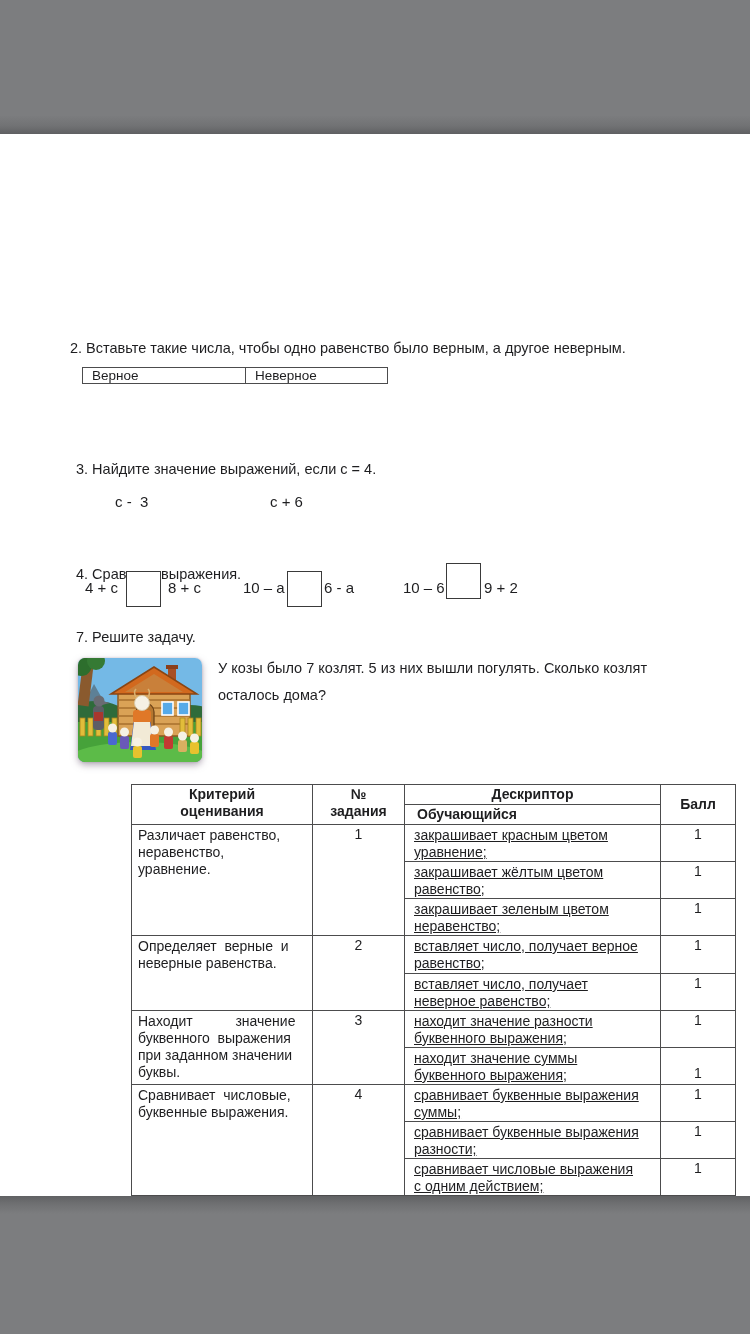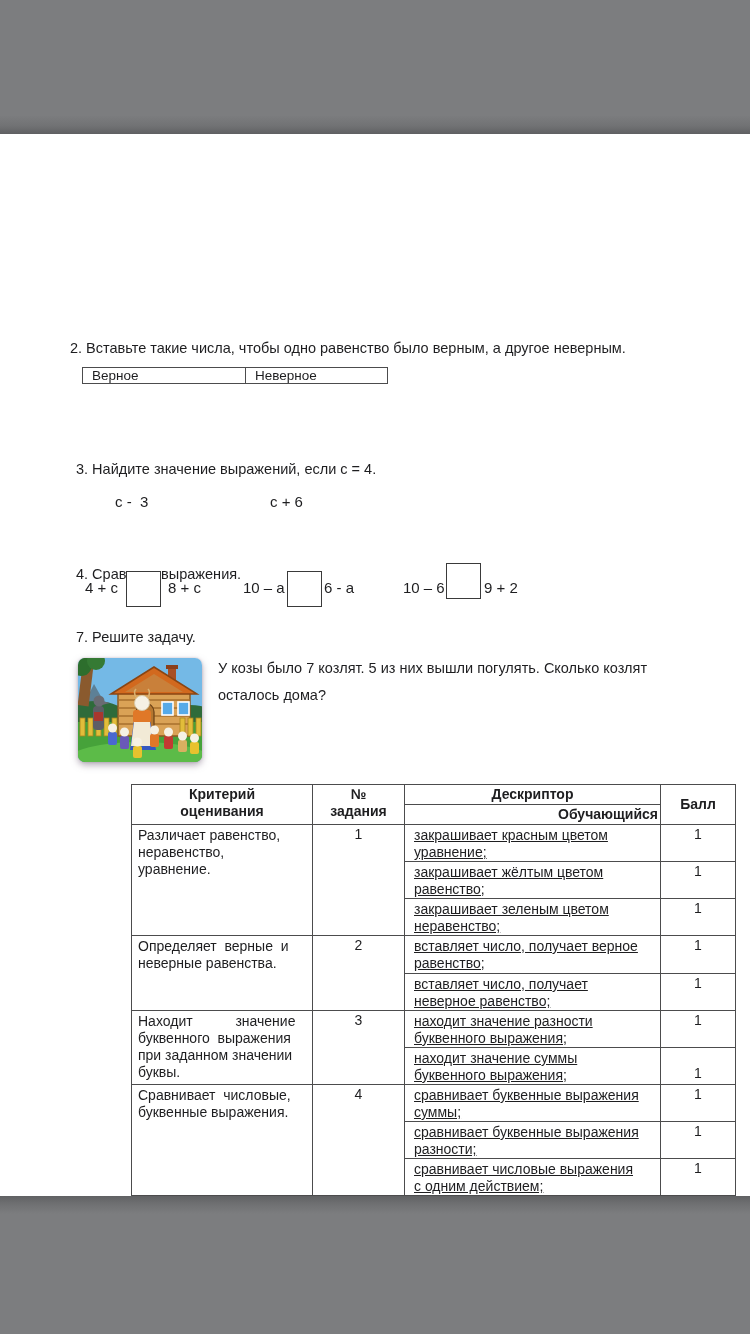--- a/index.html
+++ b/index.html
@@ -31,21 +31,21 @@
   
   .story-img{position:absolute;left:78px;top:524px;width:124px;height:104px;border-radius:7px;
      overflow:hidden;box-shadow:0 3px 7px rgba(115,98,122,.55),0 0 2px rgba(150,130,150,.45);}
   .story-img svg{display:block;width:124px;height:104px;}
   .t5-text{position:absolute;left:218px;top:521px;width:480px;font-size:14.5px;line-height:27px;white-space:pre-line;}
 
   
   .rubric{position:absolute;left:87px;top:650px;border-collapse:collapse;table-layout:fixed;width:604px;margin-left:44px;}
   .rubric td,.rubric th{border:1px solid #4c4c4d;font-size:14px;line-height:17px;vertical-align:top;overflow:hidden;}
   .rubric th{font-weight:bold;padding:1px 2px;white-space:pre-line;}
-  .rubric th.left{text-align:right;padding-left:24px;}
+  .rubric th.left{text-align:left;padding-left:12px;}
   .rubric th.mid{vertical-align:middle;}
   .rubric td.crit{padding:2px 4px 0 6px;white-space:pre-wrap;}
   .rubric td.tno{text-align:center;padding-top:1px;}
   .rubric td.desc{padding:2px 6px 0 9px;white-space:pre-wrap;text-decoration:underline;}
   .rubric td.score{text-align:center;padding-top:1px;}
   .rubric td.score-bottom{vertical-align:bottom;padding-bottom:2px;}
   tr.h20{height:20px;} tr.h35{height:35px;} tr.h36{height:36px;}
   tr.h37{height:37px;} tr.h38{height:38px;} tr.h55{height:55px;}
 
   .pagenum{position:absolute;left:70px;top:1112px;font-size:14.5px;}

